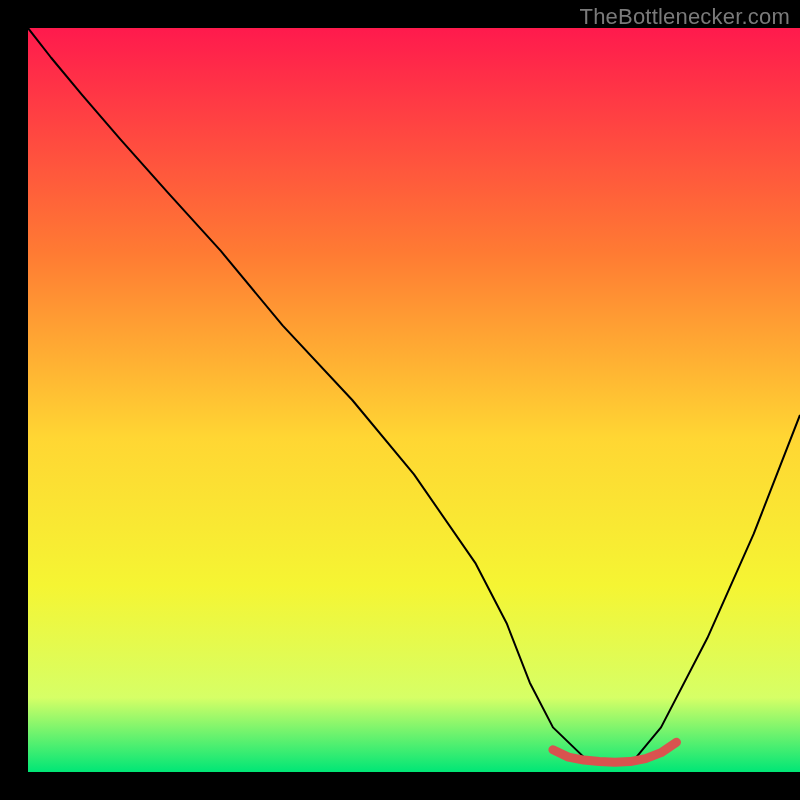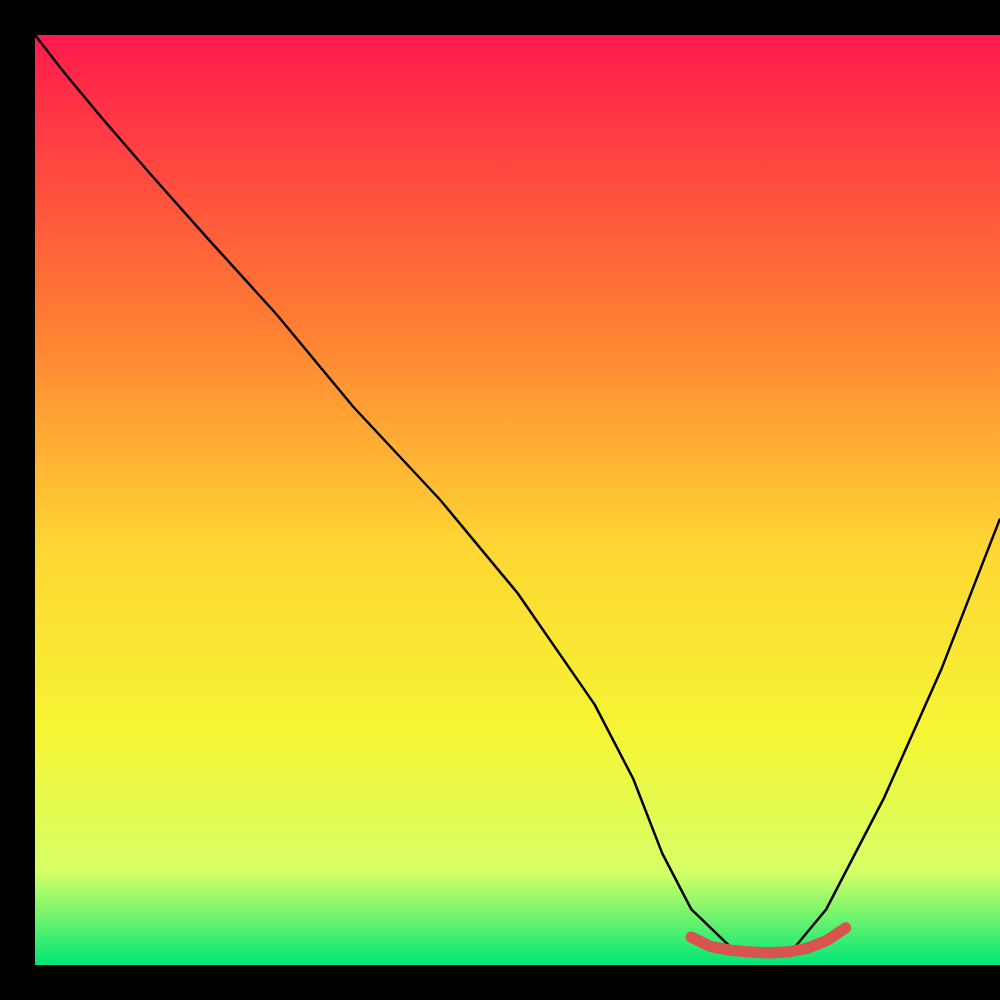--- a/index.html
+++ b/index.html
@@ -49,14 +49,15 @@
       <rect id="plot-rect-clip" x="28.000000000000004" y="28.000000000000004" width="772" height="744"></rect>
     </clipPath>
   </defs>
   <rect id="plot-rect" fill="url(#bg-grad)" x="28.000000000000004" y="28.000000000000004" width="772" height="744"></rect>
   <g id="series-group" clip-path="url(#plot-clip)">
         <path d="M28.00 28.00 L51.16 57.76 L82.04 94.96 L120.64 139.60 L166.96 191.68 L221.00 251.20 L282.76 325.60 L352.24 400.00 L414.00 474.40 L475.76 563.68 L506.64 623.20 L529.80 682.72 L552.96 727.36 L583.84 757.12 L614.72 764.56 L630.16 764.56 L661.04 727.36 L707.36 638.08 L753.68 533.92 L800.00 414.88" fill="none" stroke="#000000" stroke-width="2" stroke-linejoin="round"></path>
         <path d="M552.96 749.68 L568.40 757.12 L583.84 760.10 L599.28 761.58 L614.72 762.33 L630.16 761.58 L645.60 758.61 L661.04 752.66 L676.48 742.24" fill="none" stroke="#d9534f" stroke-width="9" stroke-linecap="round" stroke-linejoin="round"></path>
       </g>
 </svg>
 
+<div class="attribution">TheBottlenecker.com</div>
 
 </div>
 
 </body></html>

